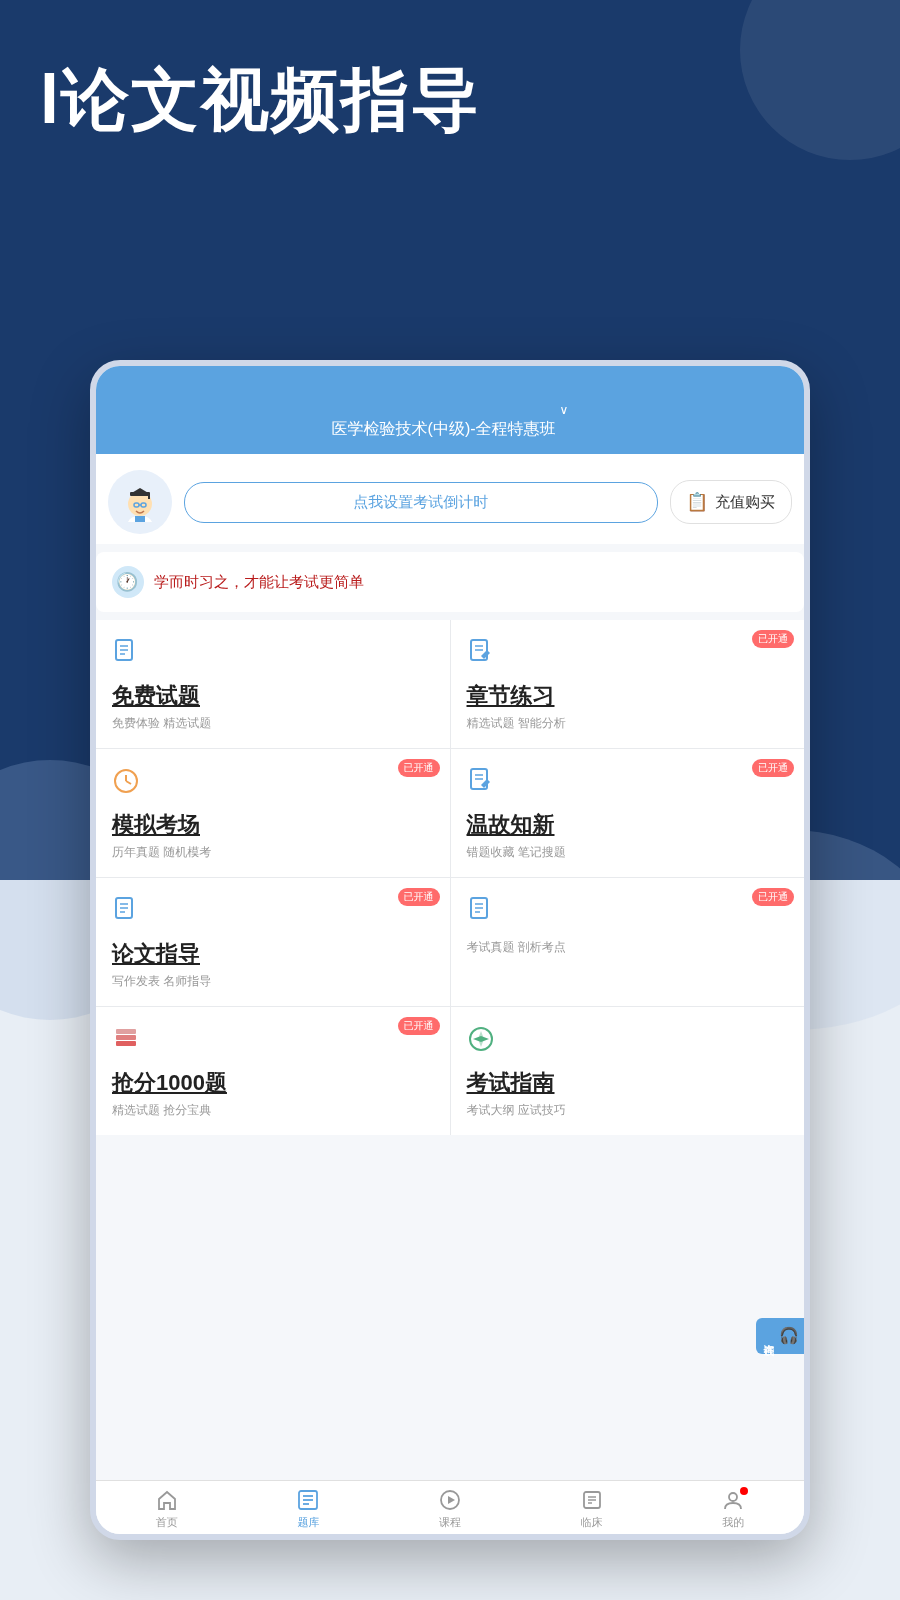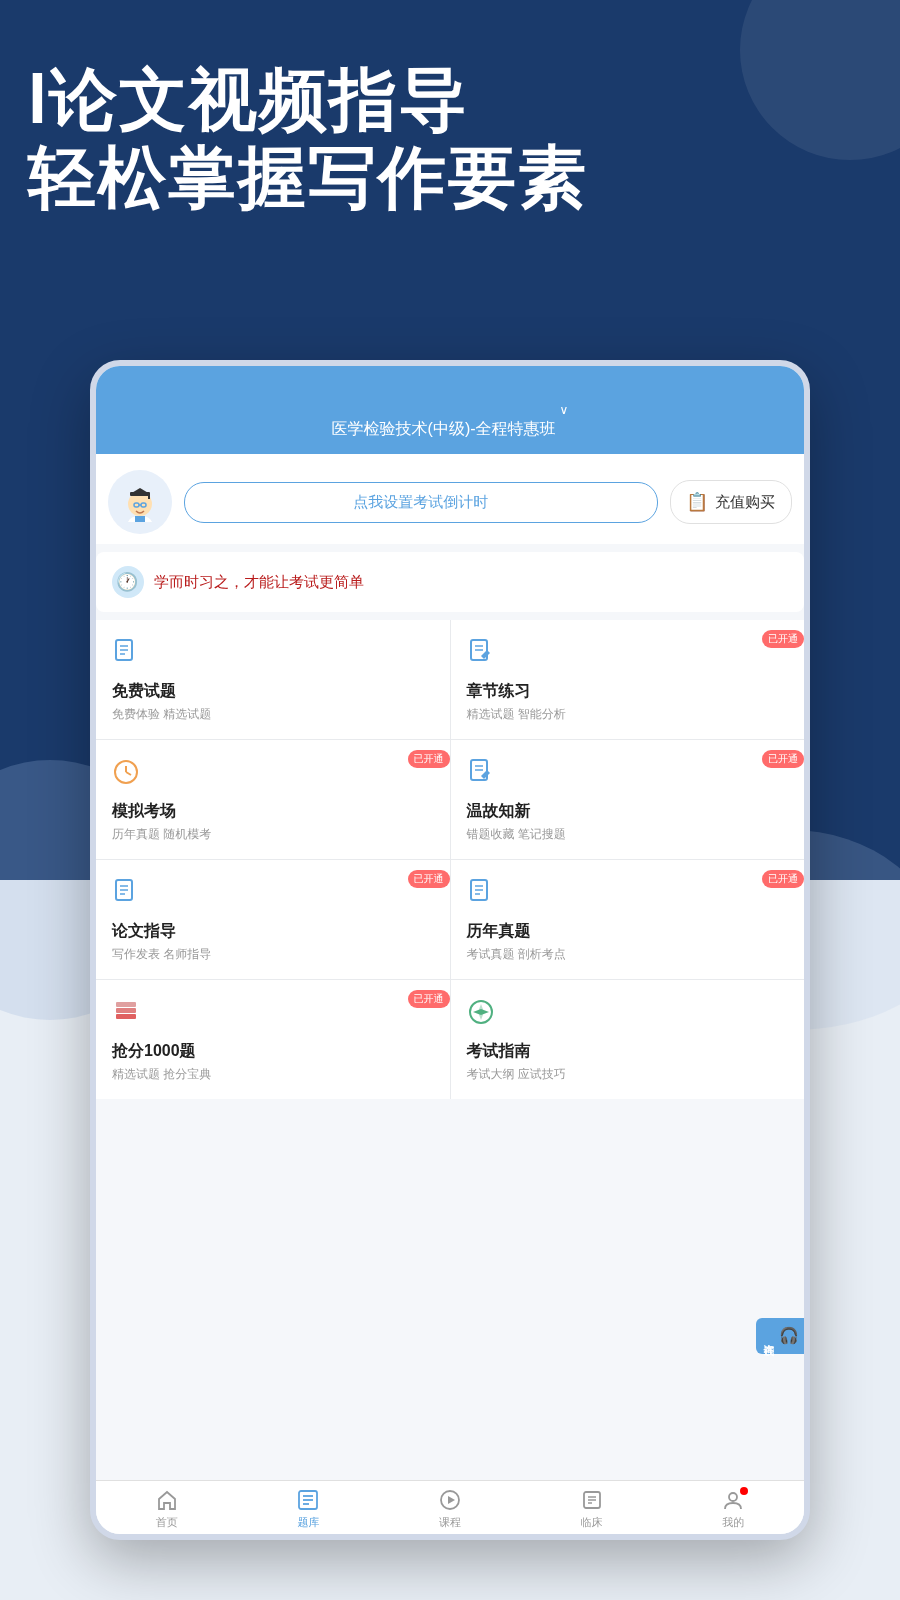--- a/index.html
+++ b/index.html
@@ -49,21 +49,21 @@
       height: 200px;
       background: rgba(180,200,230,0.2);
       border-radius: 50% 50% 50% 50% / 60% 60% 40% 40%;
       z-index: 1;
     }
 
     
     .header-text {
       position: absolute;
       top: 60px;
-      left: 28px;
+      left: 40px;
       right: 40px;
       z-index: 2;
       text-align: left;
     }
     .header-line1 {
       font-size: 68px;
       font-weight: 900;
       color: #ffffff;
       line-height: 1.15;
       letter-spacing: 2px;
@@ -219,33 +219,34 @@
       display: flex;
       flex-direction: column;
       justify-content: flex-start;
     }
     .grid-item-icon {
       font-size: 28px;
       margin-bottom: 8px;
       color: #5ba3e0;
     }
     .grid-item-title {
-      font-size: 16px;
+      font-size: 22px;
       font-weight: bold;
       color: #222;
       margin-bottom: 4px;
+      text-decoration: underline;
     }
     .grid-item-subtitle {
       font-size: 12px;
       color: #999;
     }
     .badge-opened {
       position: absolute;
       top: 10px;
-      right: 0;
+      right: 10px;
       background: #ff6b6b;
       color: white;
       font-size: 10px;
       padding: 2px 6px;
       border-radius: 10px;
     }
 
     
     .online-consult {
       position: absolute;
@@ -294,21 +295,20 @@
 </head>
 <body>
 
 <div class="bg"></div>
 <div class="circle-top-right"></div>
 <div class="circle-bottom-left"></div>
 <div class="wave-shape"></div>
 
 <div class="header-text">
   <div class="header-line1">l论文视频指导</div>
-  <div class="header-line2">轻松掌握写作要素</div>
 </div>
 
 <div class="device-frame">
   <div class="app-content">
 
     <div class="top-bar">
       <span class="top-bar-title">医学检验技术(中级)-全程特惠班</span>
       <span class="top-bar-arrow">∨</span>
     </div>
 
@@ -403,21 +403,20 @@
             <div class="grid-item-subtitle">写作发表 名师指导</div>
           </div>
           <div class="grid-item">
             <div class="badge-opened">已开通</div>
             <div class="grid-item-icon"><svg width="28" height="28" viewBox="0 0 28 28">
                 <rect x="4" y="2" width="16" height="20" rx="2" fill="none" stroke="#5ba3e0" stroke-width="2"></rect>
                 <line x1="8" y1="8" x2="16" y2="8" stroke="#5ba3e0" stroke-width="1.5"></line>
                 <line x1="8" y1="12" x2="16" y2="12" stroke="#5ba3e0" stroke-width="1.5"></line>
                 <line x1="8" y1="16" x2="13" y2="16" stroke="#5ba3e0" stroke-width="1.5"></line>
               </svg></div>
-            <div class="grid-item-title">历年真题</div>
             <div class="grid-item-subtitle">考试真题 剖析考点</div>
           </div>
           <div class="grid-item">
             <div class="badge-opened">已开通</div>
             <div class="grid-item-icon"><svg width="28" height="28" viewBox="0 0 28 28">
                 <rect x="4" y="16" width="20" height="5" rx="1" fill="#e06060"></rect>
                 <rect x="4" y="10" width="20" height="5" rx="1" fill="#e08080"></rect>
                 <rect x="4" y="4" width="20" height="5" rx="1" fill="#e0a0a0"></rect>
               </svg></div>
             <div class="grid-item-title">抢分1000题</div>

